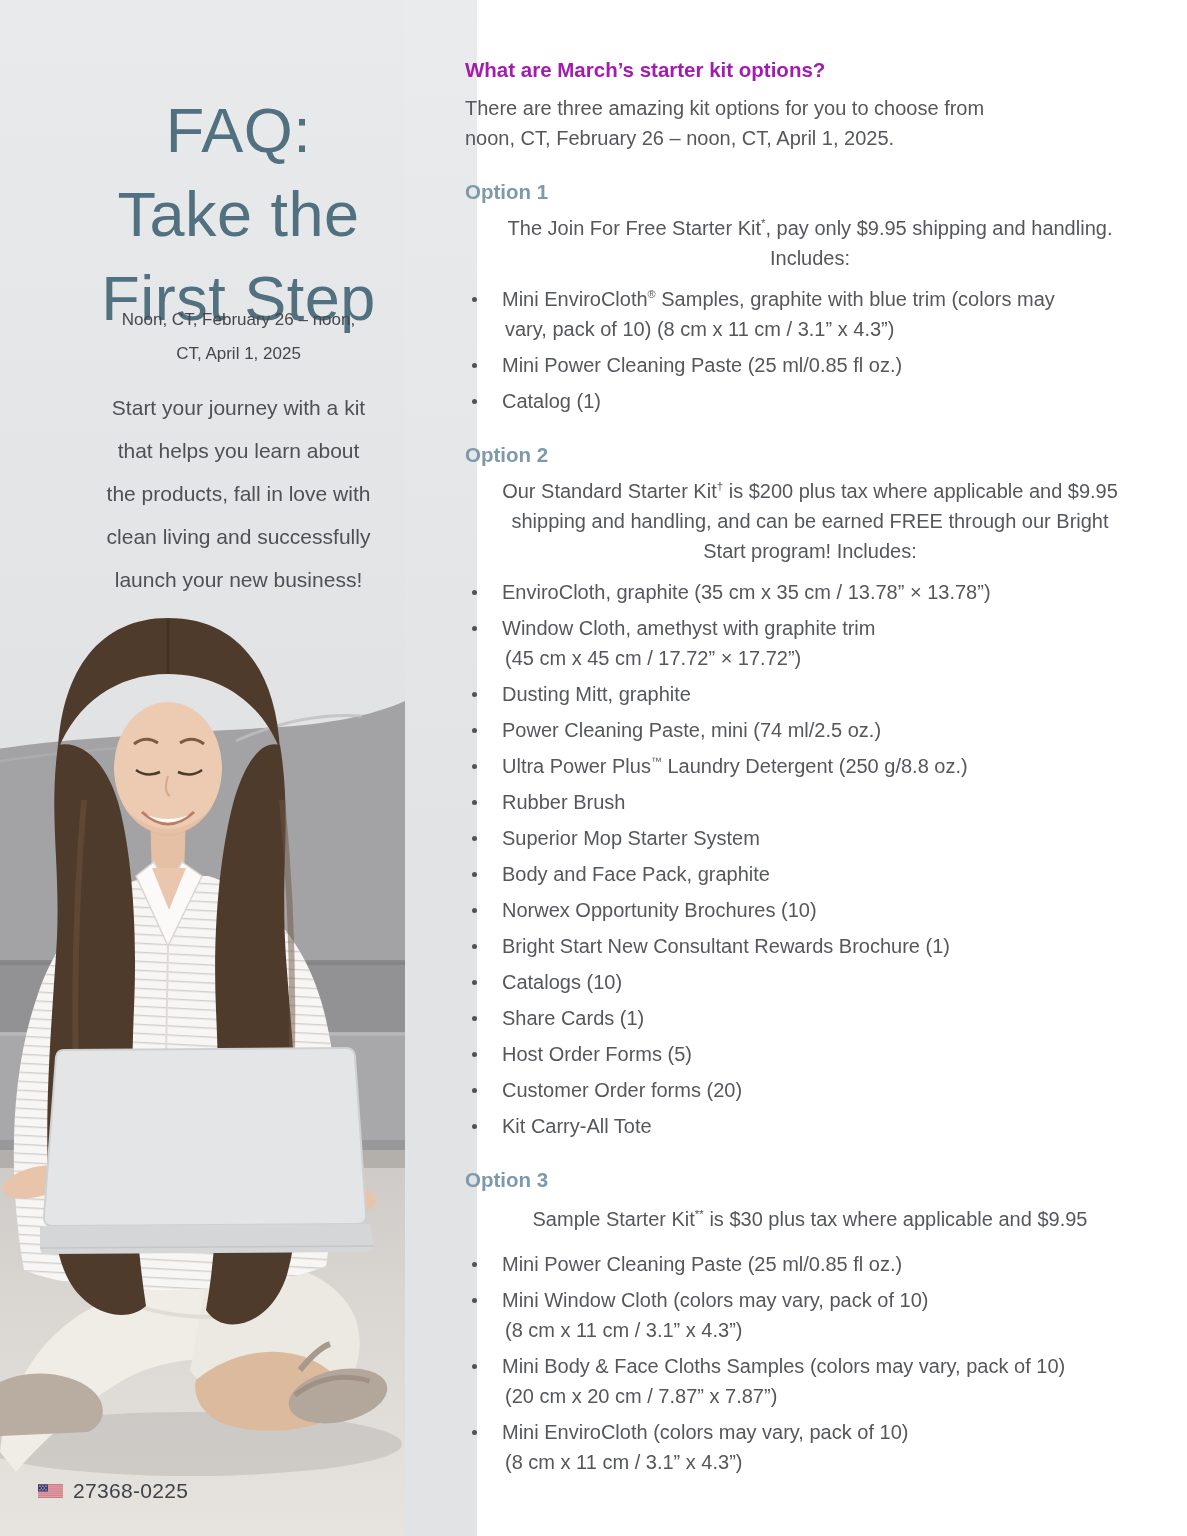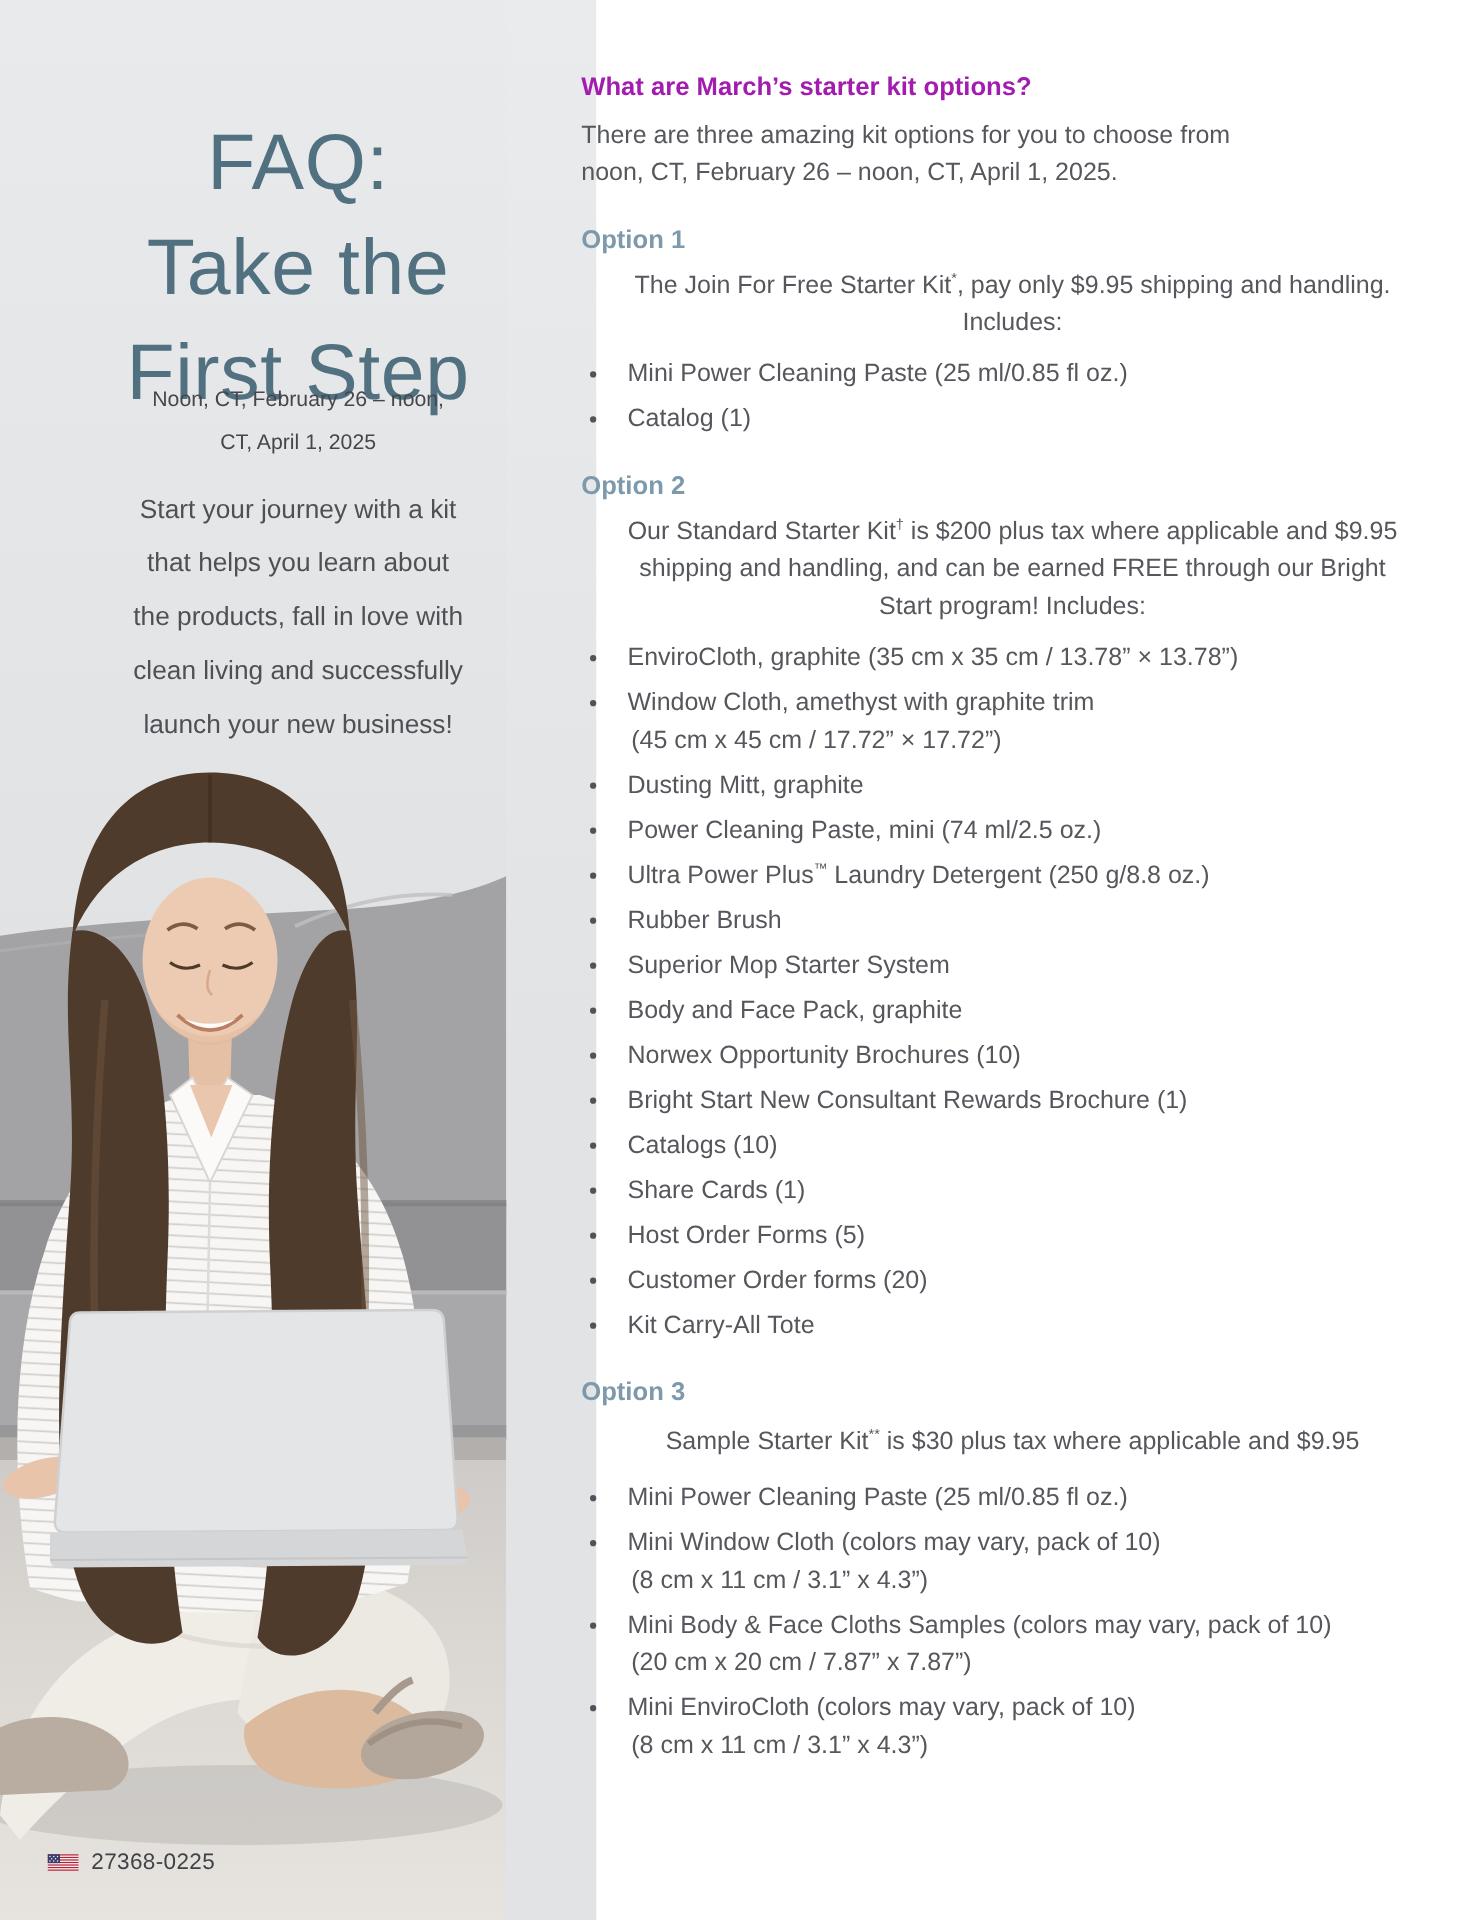--- a/index.html
+++ b/index.html
@@ -21,21 +21,21 @@
   .left-subtitle{
     position:absolute;top:303px;left:0;width:100%;text-align:center;
     font-size:17px;line-height:34px;color:#45474c;
   }
   .left-paragraph{
     position:absolute;top:386px;left:0;width:100%;text-align:center;
     font-size:21px;line-height:43px;color:#4e5055;
   }
   .left-footer{
     position:absolute;left:38px;top:1479px;display:flex;align-items:center;gap:10px;
-    font-size:18px;color:#3f4246;letter-spacing:.3px;
+    font-size:21px;color:#3f4246;letter-spacing:.3px;
   }
   .flag{display:block;}
   .ln{display:block;}
   
   .right-col{
     position:absolute;left:465px;top:0;width:690px;
     color:#55575c;font-size:20px;line-height:30px;
   }
   .question{
     margin:57px 0 11px 0;font-size:20.5px;line-height:25px;
@@ -213,20 +213,24 @@
     </p>
   <div id="options-root">
   <section class="option">
     <h3 class="option-heading">Option 1</h3>
     <p class="option-desc">
           <span class="dline">The Join For Free Starter Kit<sup>*</sup>, pay only $9.95 shipping and handling.</span>
           <span class="dline">Includes:</span>
         </p>
     <ul class="option-items">
           <li>
+            <span class="ln">Mini EnviroCloth<sup class="tm">®</sup> Samples, graphite with blue trim (colors may</span>
+            <span class="ln">vary, pack of 10) (8 cm x 11 cm / 3.1” x 4.3”)</span>
+          </li>
+          <li>
             <span class="ln">Mini Power Cleaning Paste (25 ml/0.85 fl oz.)</span>
           </li>
           <li>
             <span class="ln">Catalog (1)</span>
           </li>
         </ul>
   </section>
 
   <section class="option">
     <h3 class="option-heading">Option 2</h3>

